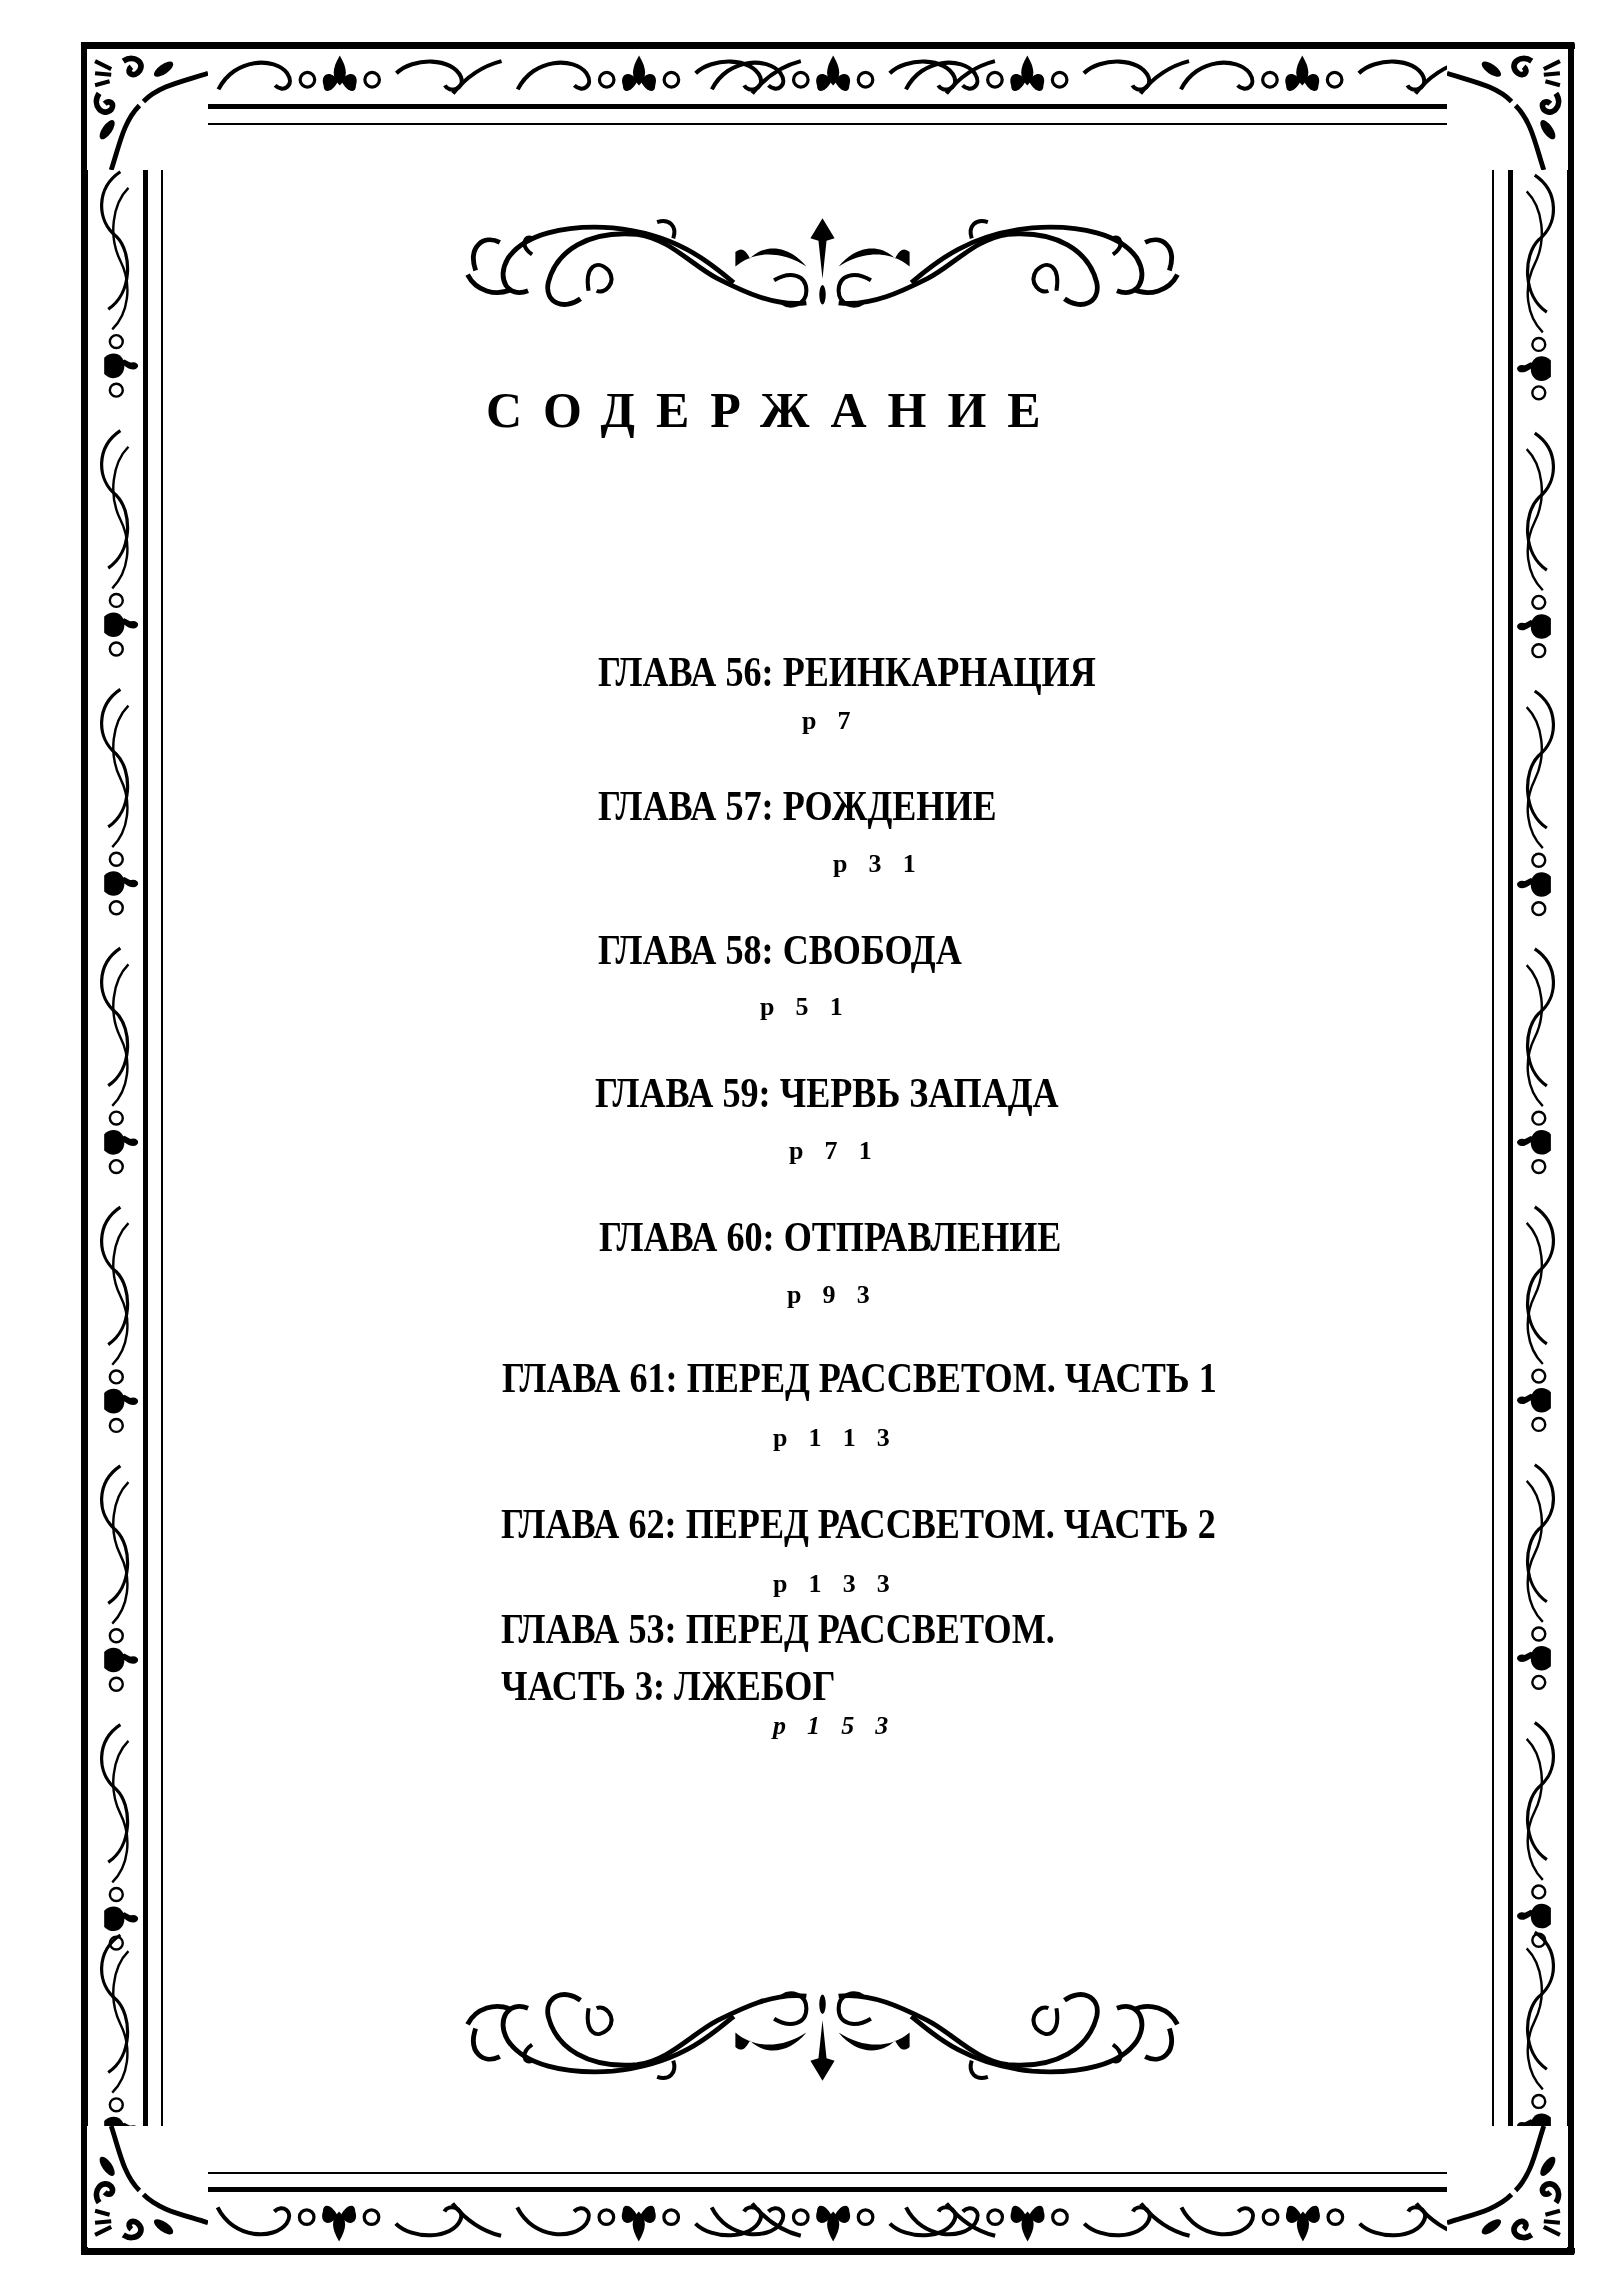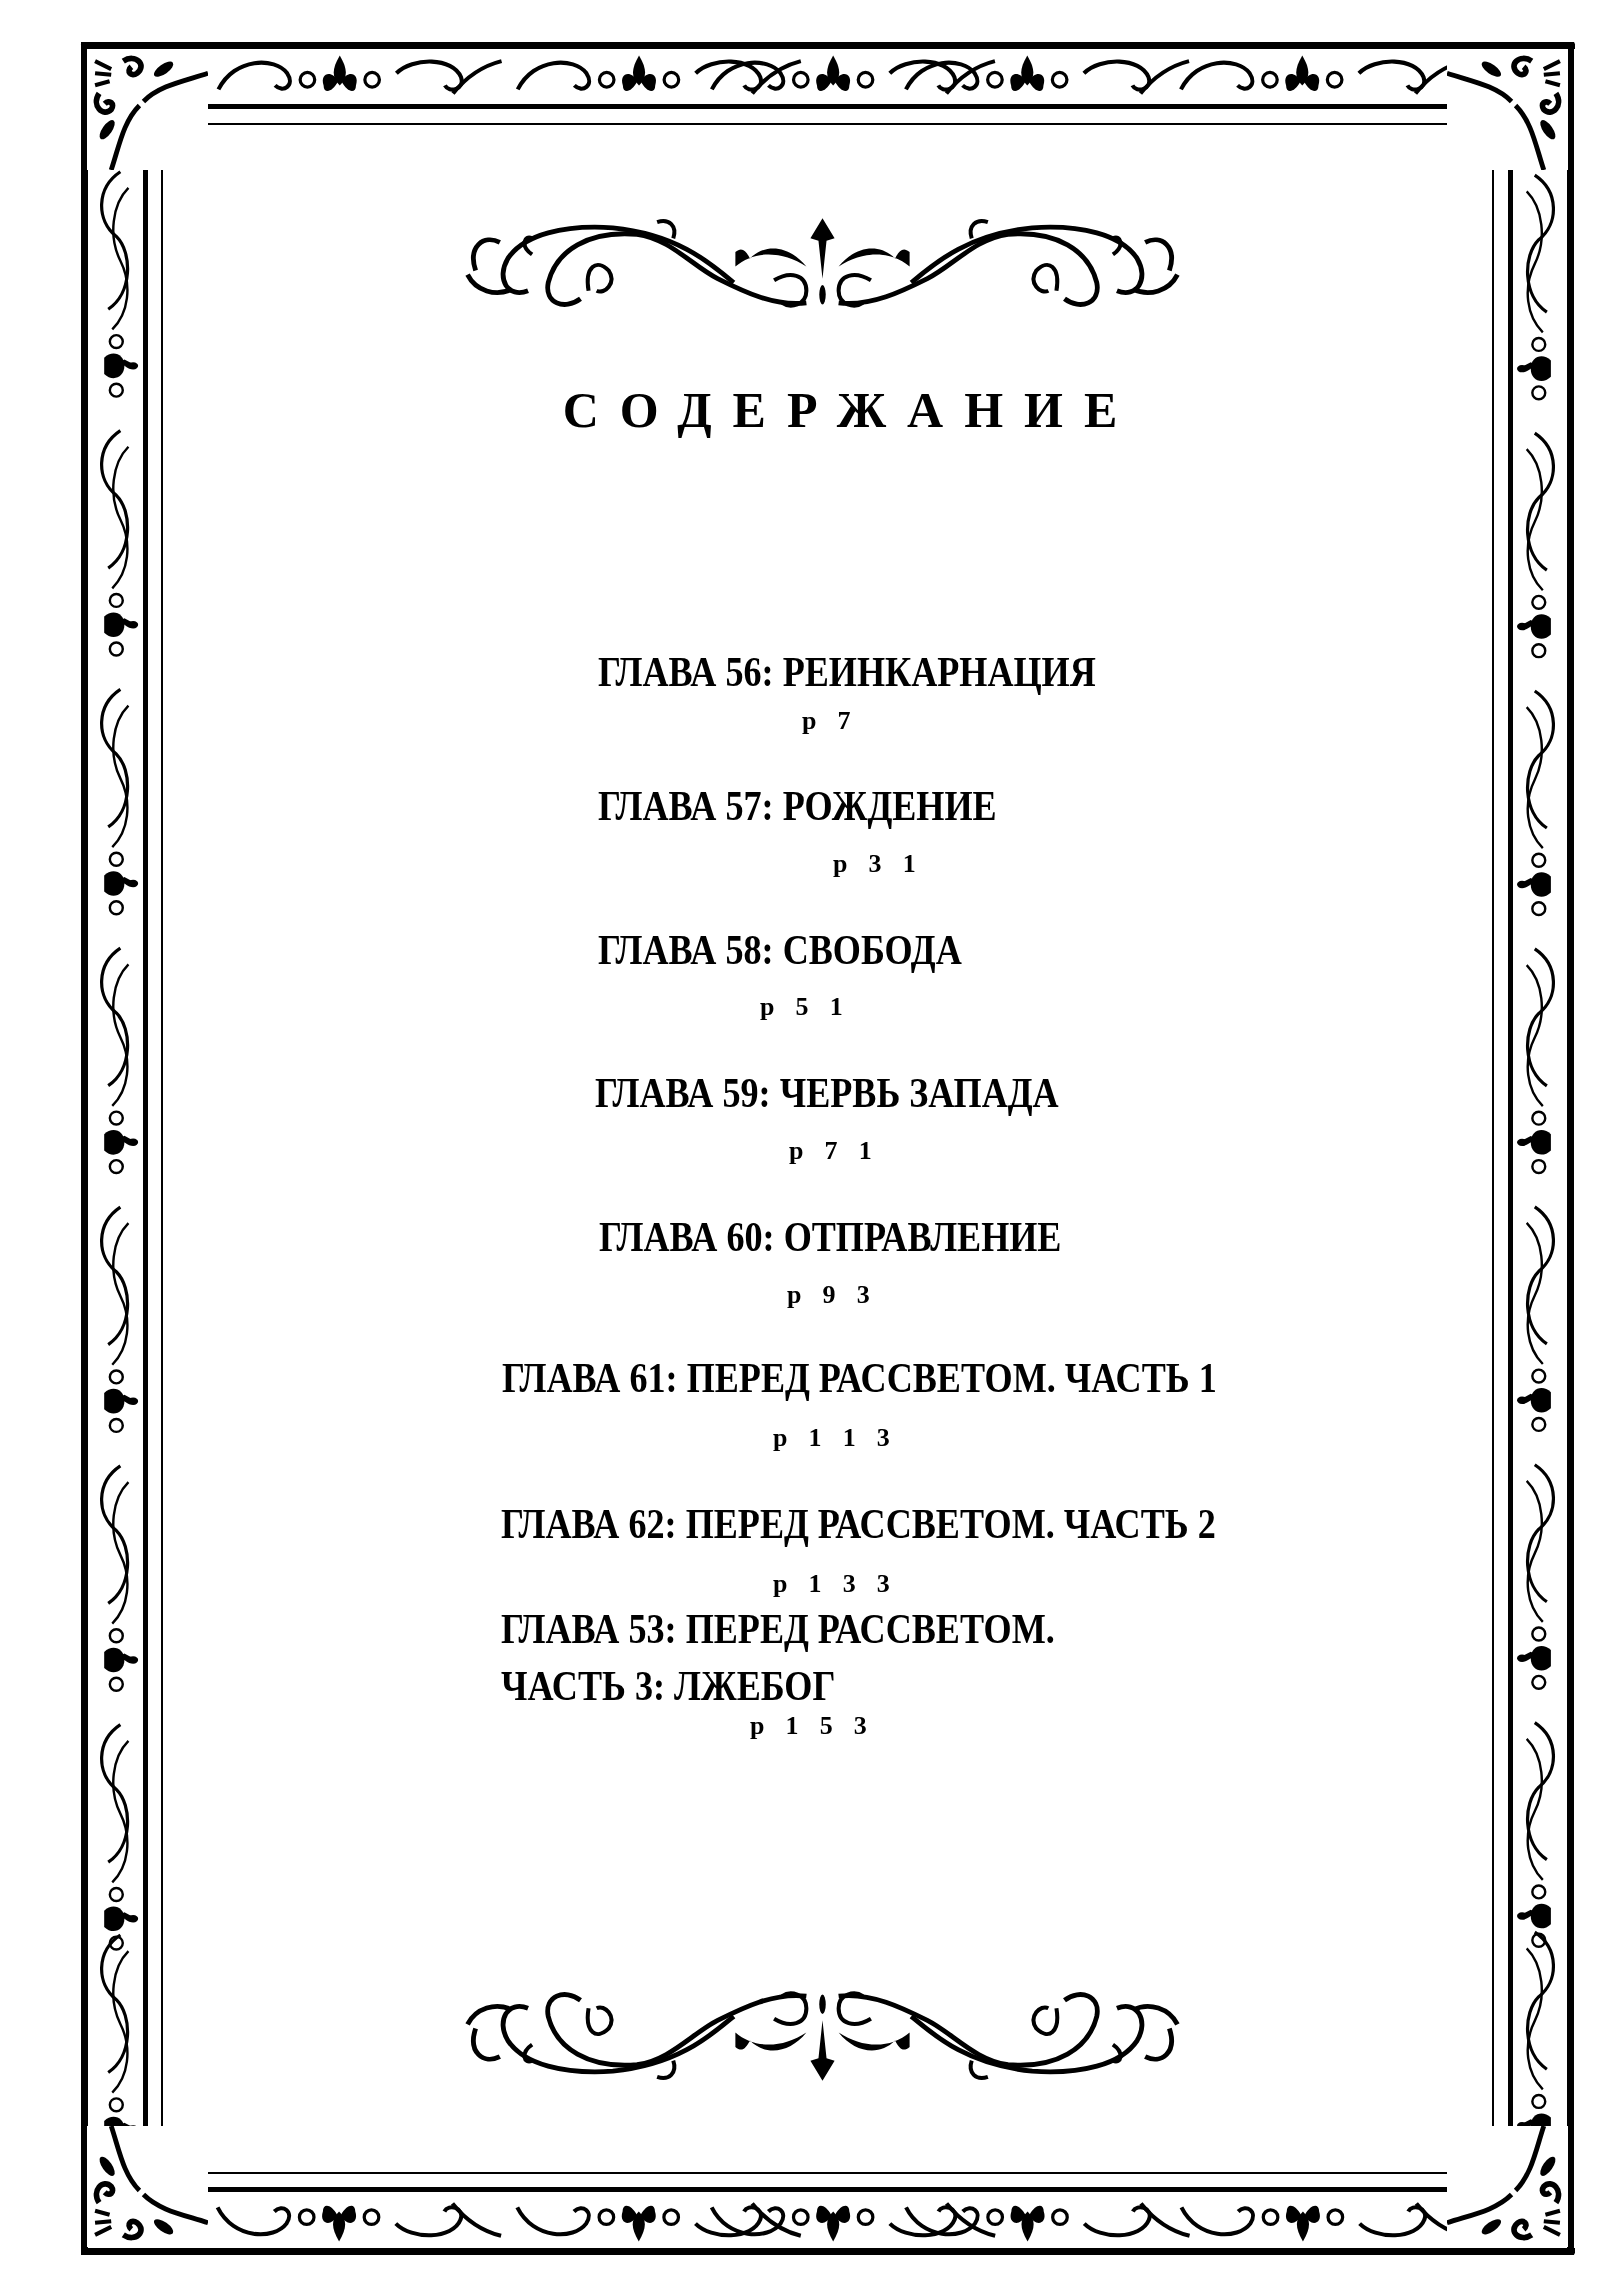--- a/index.html
+++ b/index.html
@@ -34,21 +34,21 @@
   .corner.tl { left:87px; top:49px; }
   .corner.tr { left:1447px; top:49px; transform:scaleX(-1); }
   .corner.bl { left:87px; top:2126px; transform:scaleY(-1); }
   .corner.br { left:1447px; top:2126px; transform:scale(-1,-1); }
 
   .flourish { position:absolute; left:450px; width:745px; height:121px; }
   .flourish.top { top:202px; }
   .flourish.bottom { top:1976px; transform:scaleY(-1); }
 
   .toc-title {
-    position:absolute; left:486px; top:381px; width:729px; text-align:center;
+    position:absolute; left:486px; top:381px; width:729px; text-align:left;
     font-family:"Liberation Serif", serif; font-weight:bold; font-size:50px;
     letter-spacing:21px; margin:0;
   }
 
   .entry-title {
     position:absolute; margin:0; white-space:nowrap;
     font-family:"Liberation Serif", serif; font-weight:bold; font-size:42px;
     transform:scaleX(0.86); transform-origin:left top; line-height:49px;
   }
   .entry-page {
@@ -252,16 +252,16 @@
     <p class="entry-title" style="left:502px; top:1354px;">ГЛАВА 61: ПЕРЕД РАССВЕТОМ. ЧАСТЬ 1</p>
     <p class="entry-page" style="left:773px; top:1423px;">p 1 1 3</p>
   </div>
   <div>
     <p class="entry-title" style="left:501px; top:1500px;">ГЛАВА 62: ПЕРЕД РАССВЕТОМ. ЧАСТЬ 2</p>
     <p class="entry-page" style="left:773px; top:1569px;text-align:right;">p 1 3 3</p>
   </div>
   <div>
     <p class="entry-title" style="left:501px; top:1605px;">ГЛАВА 53: ПЕРЕД РАССВЕТОМ.</p>
     <p class="entry-title" style="left:501px; top:1662px;">ЧАСТЬ 3: ЛЖЕБОГ</p>
-    <p class="entry-page" style="left:750px; top:1711px;">p 1 5 3</p>
+    <p class="entry-page" style="left:773px; top:1711px;font-style:italic;">p 1 5 3</p>
   </div>
 </div>
 
 
 </body></html>

